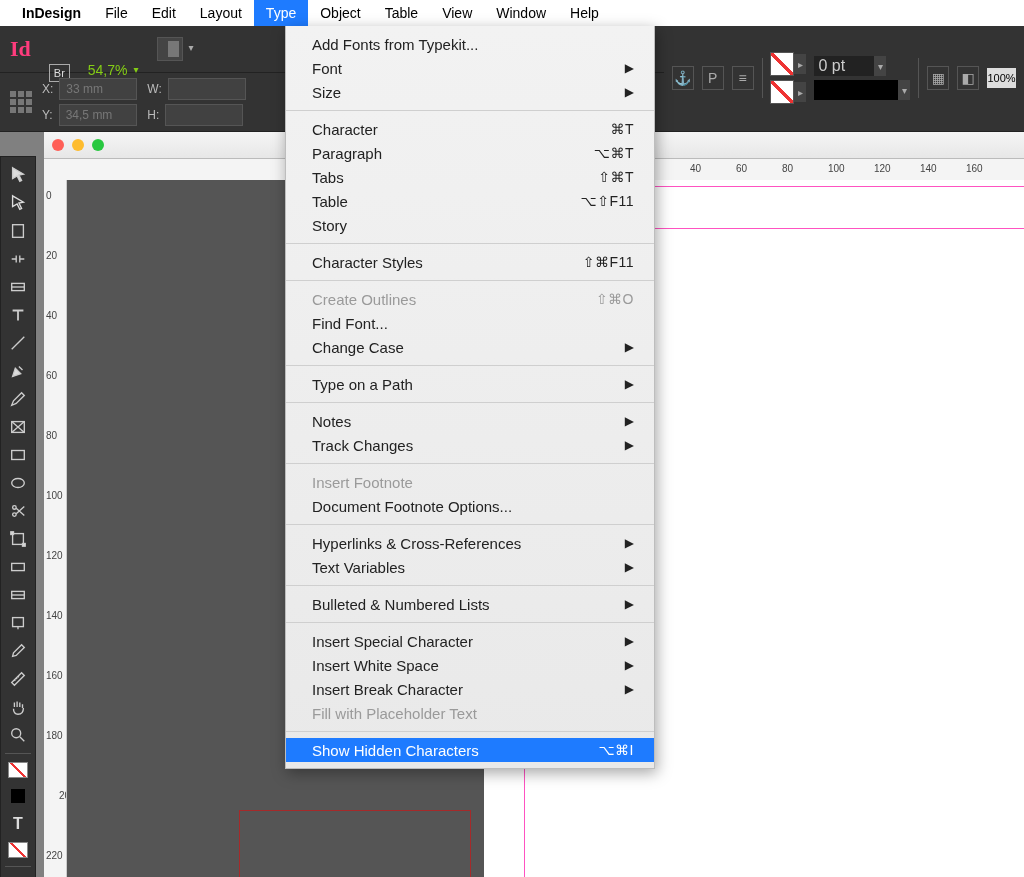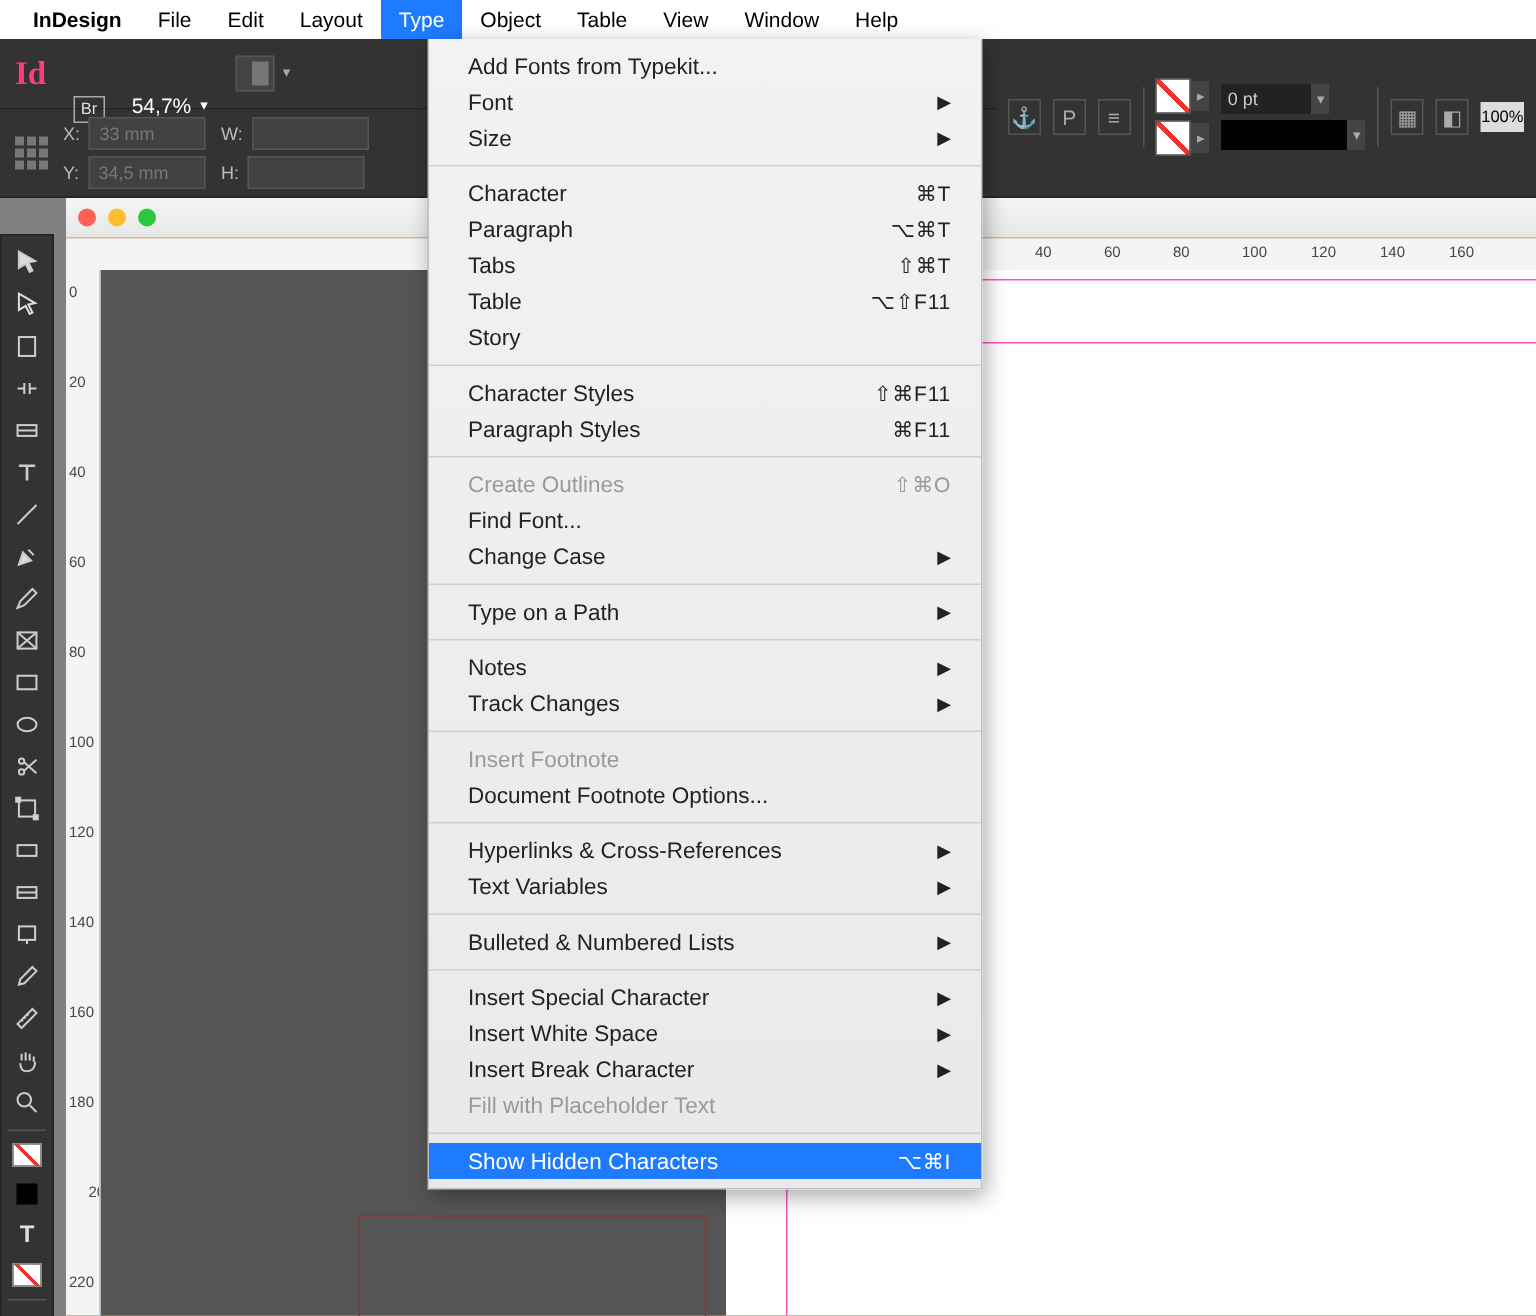--- a/index.html
+++ b/index.html
@@ -4,36 +4,36 @@
 <style>
   html,body{margin:0;padding:0;font-family:-apple-system,"Helvetica Neue",Helvetica,Arial,sans-serif;font-size:14px;background:#808080;color:#000;user-select:none;}
   .menubar{height:26px;background:#fff;display:flex;align-items:center;padding:0 10px;gap:0;}
   .menubar span{padding:0 12px;height:100%;display:flex;align-items:center;cursor:default;}
   .menubar .app-name{font-weight:600;}
   .menubar .active{background:#1e7bff;color:#fff;}
   .app-chrome{position:absolute;left:0;top:26px;right:0;height:104px;background:#333;}
   .control-bar{height:46px;background:#333;display:flex;align-items:center;padding:0 10px;gap:18px;border-bottom:1px solid #222;}
   .id-logo{color:#ff3c7d;font-weight:700;font-size:22px;font-family:Georgia,serif;}
   .br-badge{border:1px solid #aaa;font-size:11px;padding:2px 4px;color:#ddd;margin-top:48px;}
-  .zoom{color:#ffffff;font-size:14px;display:flex;align-items:center;gap:6px;margin-top:41px;}
+  .zoom{color:#84cc16;font-size:14px;display:flex;align-items:center;gap:6px;margin-top:41px;}
   .zoom .caret{font-size:10px;}
   .screenmode{width:24px;height:22px;border:1px solid #555;position:relative;background:#444;}
   .screenmode::after{content:"";position:absolute;inset:3px 3px 3px 10px;background:#777;}
   .screenmode .caret{position:absolute;right:-12px;top:4px;font-size:10px;color:#aaa;}
   .options-bar{height:58px;background:#333;border-bottom:1px solid #222;display:flex;align-items:center;padding:0 10px;gap:10px;}
   .grid-ic{display:grid;grid-template-columns:repeat(3,6px);grid-template-rows:repeat(3,6px);gap:2px;}
   .grid-ic div{background:#777;}
   .xyblock{display:flex;flex-direction:column;gap:4px;font-size:12px;color:#bbb;}
   .xyrow{display:flex;align-items:center;gap:6px;}
   .xybox{width:64px;height:20px;background:#414141;padding:0 6px;color:#777;font-size:12px;line-height:20px;border:1px solid #555;}
   
   .options-right{position:absolute;right:0;top:26px;height:104px;width:360px;background:#333;display:flex;align-items:center;gap:8px;padding:0 8px;box-sizing:border-box;}
   .opt-ic{width:22px;height:22px;border:1px solid #555;display:flex;align-items:center;justify-content:center;color:#aaa;font-size:14px;}
   .opt-ic.red{background:linear-gradient(45deg,#fff 45%,#e33 45%,#e33 55%,#fff 55%);}
-  .opt-field{width:52px;height:20px;background:#222;color:#ccc;font-size:12px;line-height:20px;padding:0 4px;}
+  .opt-field{width:52px;height:20px;background:#222;color:#ccc;font-size:16px;line-height:20px;padding:0 4px;}
   .opt-arrow{width:12px;height:20px;background:#444;display:flex;align-items:center;justify-content:center;color:#aaa;font-size:10px;}
   .opt-badge{width:32px;height:20px;background:#ddd;color:#000;font-size:11px;text-align:center;line-height:20px;}
   
   .docwin{position:absolute;left:44px;top:132px;right:0;bottom:0;background:#fdba74;}
   .titlebar{height:26px;background:linear-gradient(#f5f5f5,#e7e7e7);display:flex;align-items:center;padding:0 8px;gap:8px;border-bottom:1px solid #bbb;}
   .traffic{display:flex;gap:8px;}
   .traffic span{width:12px;height:12px;border-radius:50%;}
   .tl-r{background:#ff5f57;} .tl-y{background:#febc2e;} .tl-g{background:#28c840;}
   .doc-title{position:absolute;left:0;right:0;text-align:center;font-size:14px;color:#444;pointer-events:none;}
   .hruler{height:22px;background:#f4f4f4;border-bottom:1px solid #ccc;position:relative;font-size:10px;color:#555;overflow:hidden;}
@@ -365,24 +365,20 @@
       <span class="short">⌥⇧F11</span>
     </div>
     <div class="ditem">
       <span>Story</span>
     </div>
     <div class="dsep"></div>
     <div class="ditem">
       <span>Character Styles</span>
       <span class="short">⇧⌘F11</span>
     </div>
-    <div class="ditem">
-      <span>Paragraph Styles</span>
-      <span class="short">⌘F11</span>
-    </div>
     <div class="dsep"></div>
     <div class="ditem disabled">
       <span>Create Outlines</span>
       <span class="short">⇧⌘O</span>
     </div>
     <div class="ditem">
       <span>Find Font...</span>
     </div>
     <div class="ditem">
       <span>Change Case</span>

